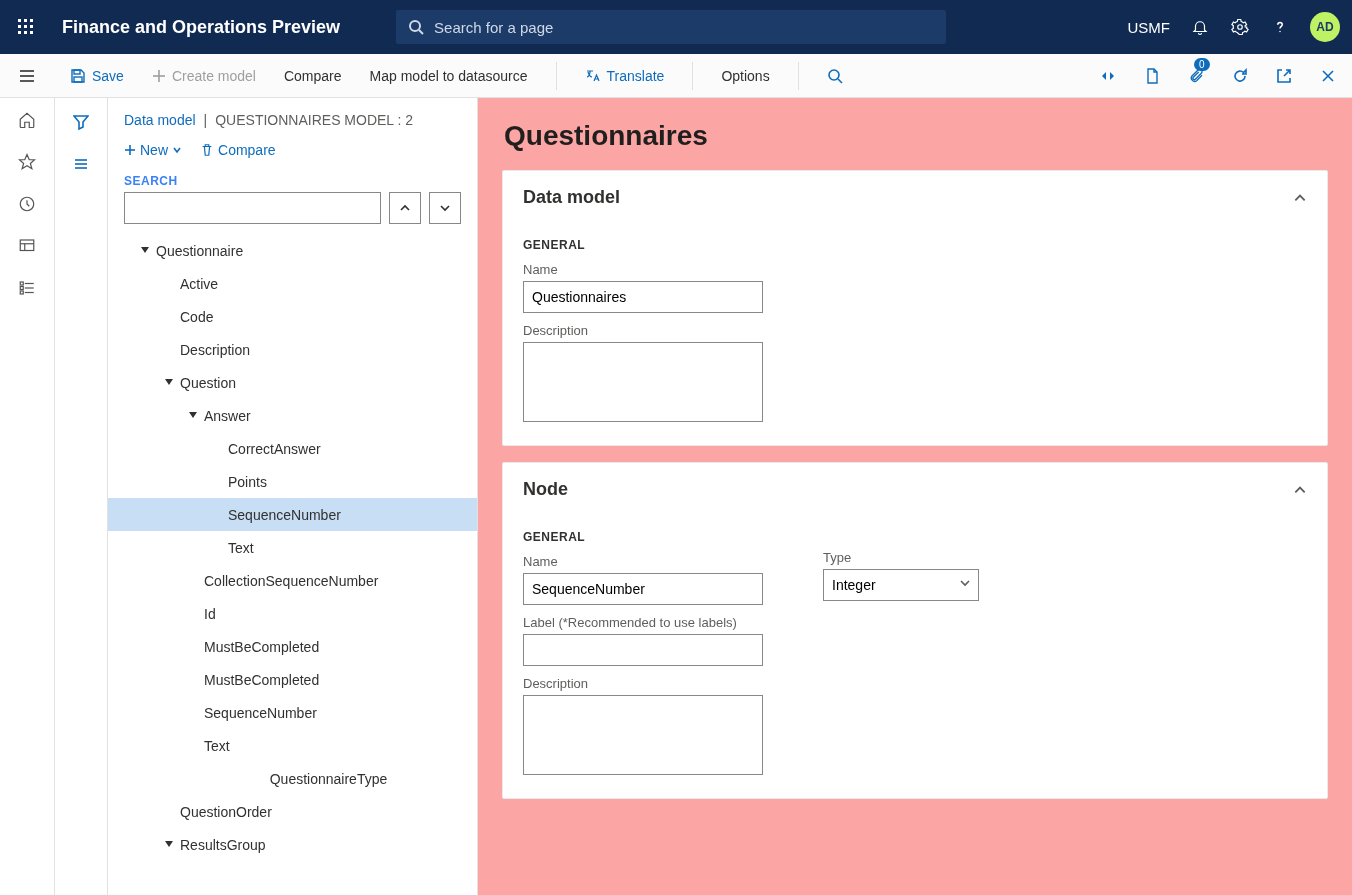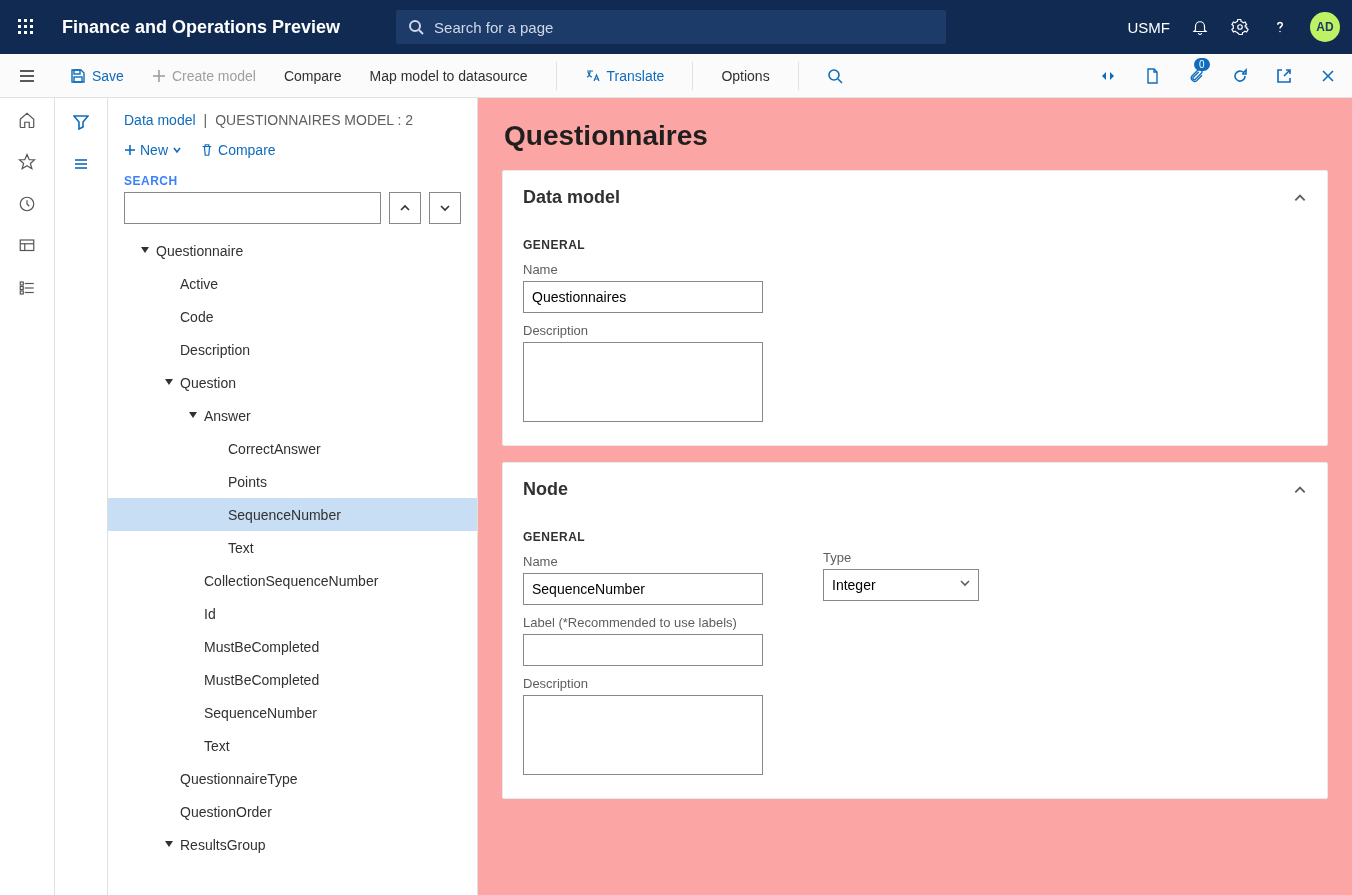--- a/index.html
+++ b/index.html
@@ -356,21 +356,21 @@
         </div>
         <div class="tnode" style="padding-left: 96px;">
           <span>MustBeCompleted</span>
         </div>
         <div class="tnode" style="padding-left: 96px;">
           <span>SequenceNumber</span>
         </div>
         <div class="tnode" style="padding-left: 96px;">
           <span>Text</span>
         </div>
-        <div class="tnode" style="padding-left: 72px;">
+        <div class="tnode" style="padding-left: 72px; justify-content: center;">
           <span>QuestionnaireType</span>
         </div>
         <div class="tnode" style="padding-left: 72px;">
           <span>QuestionOrder</span>
         </div>
         <div class="tnode" style="padding-left: 72px;">
           <span class="caret" style="margin-left: -18px;">
             <svg width="8" height="8" viewBox="0 0 8 8" fill="#323130">
               <polygon points="0,0 8,0 4,6"></polygon>
             </svg>

